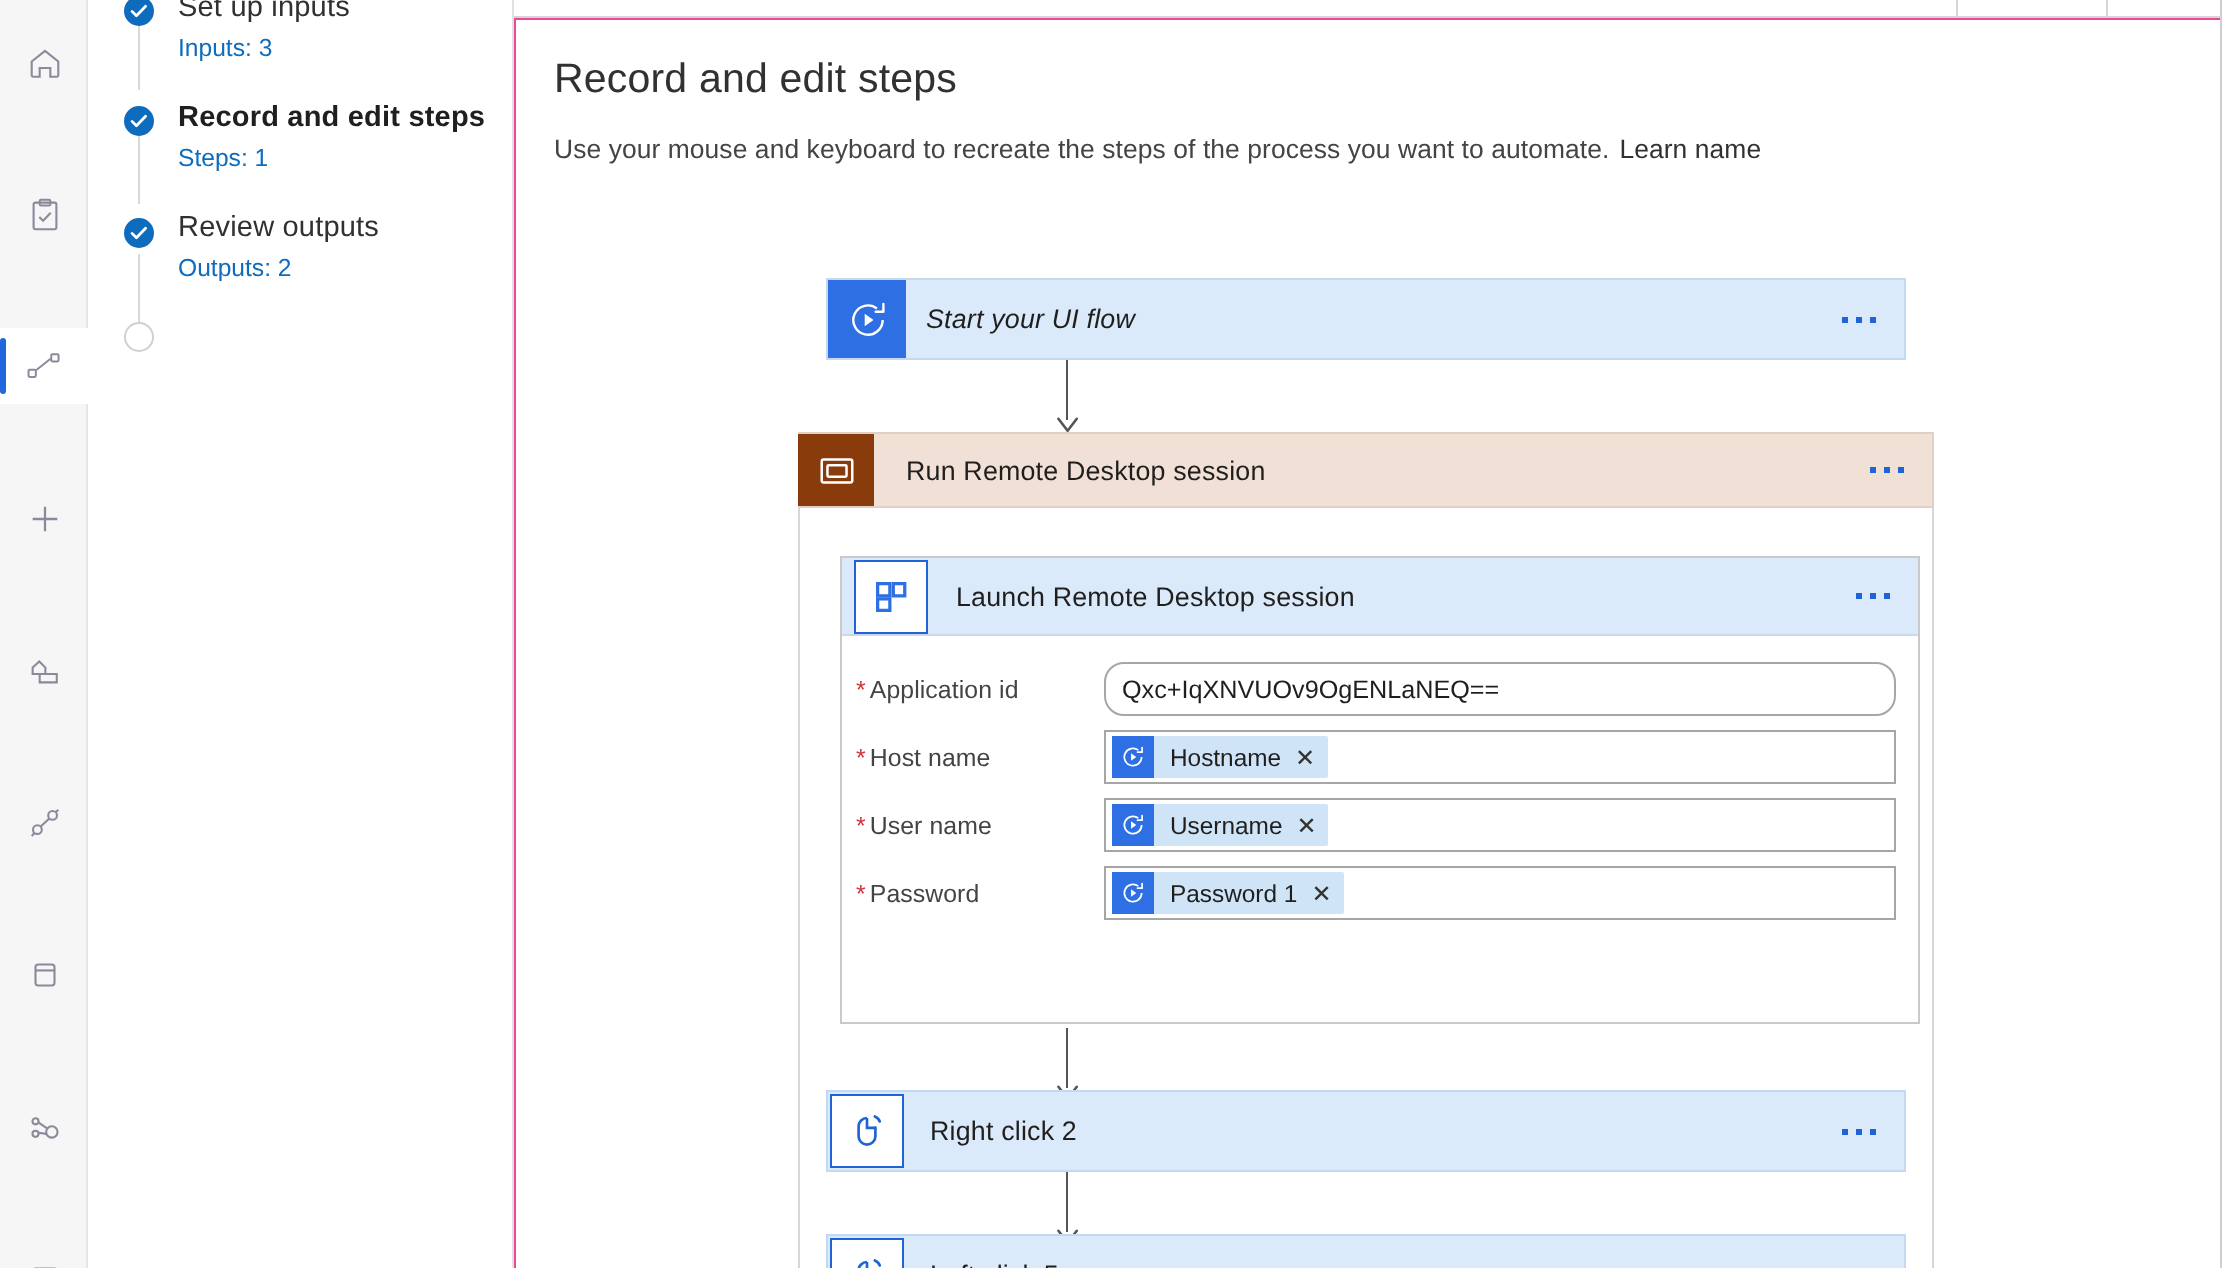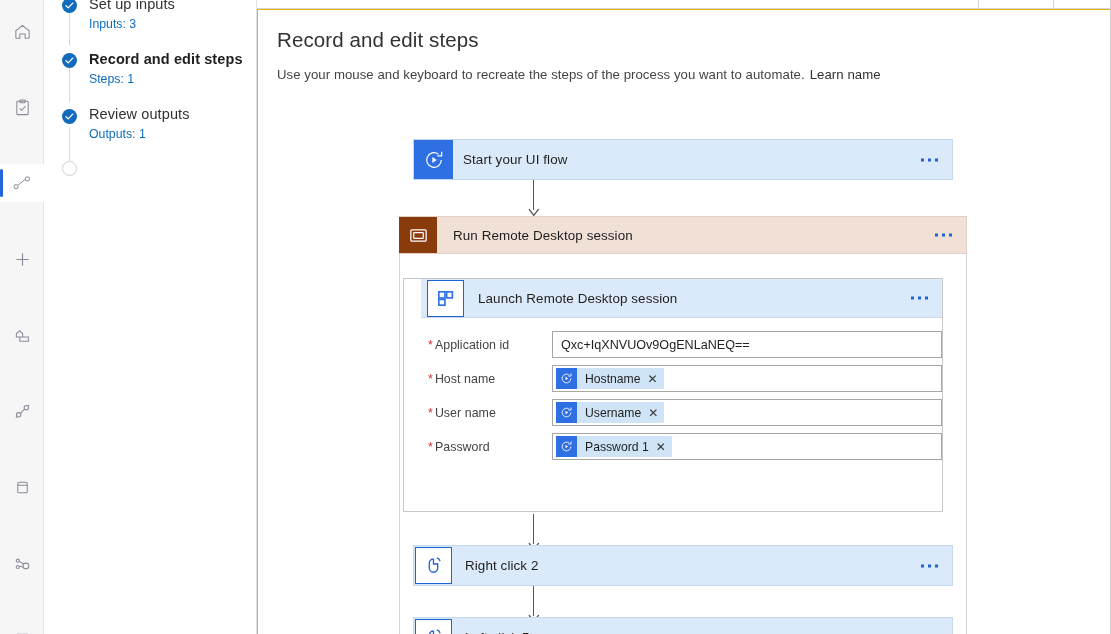--- a/index.html
+++ b/index.html
@@ -4,21 +4,21 @@
 <style>
   * { box-sizing: border-box; }
   html, body {
     margin: 0; padding: 0;
     width: 1111px; height: 634px;
     overflow: hidden;
     background: #ffffff;
     font-family: "Liberation Sans", sans-serif;
     -webkit-font-smoothing: antialiased;
   }
-  #app { position: relative; width: 1111px; height: 634px; background:#eab308; }
+  #app { position: relative; width: 1111px; height: 634px; background:#ec4899; }
 
   
   .rail {
     position: absolute; left: 0; top: 0; width: 44px; height: 634px;
     background: #f6f6f6;
     border-right: 1px solid #e6e6e6;
   }
   .rail-item {
     position: relative; width: 44px; height: 38px;
     display: flex; align-items: center; justify-content: center;
@@ -301,21 +301,21 @@
         <div class="step-sub">Steps: 1</div>
       </div>
 
       <div class="step" style="position:absolute; top:106px; left:0; right:0;">
         <span class="step-bullet done" style="top:3px">
           <svg width="11" height="11" viewBox="0 0 12 12" fill="none" stroke="#ffffff" stroke-width="1.5" stroke-linecap="round" stroke-linejoin="round">
             <path d="M2.2 6.2 4.6 8.6 9.6 3.4"></path>
           </svg>
         </span>
         <div class="step-title">Review outputs</div>
-        <div class="step-sub">Outputs: 1</div>
+        <div class="step-sub">Outputs: 2</div>
       </div>
 
       <div class="step" style="position:absolute; top:159px; left:0; right:0;">
         <span class="step-bullet todo" style="top:2px"></span>
       </div>
 
     </div>
   </div>
 
   <div class="top-strip">
@@ -326,21 +326,21 @@
 
   <div class="main">
 
     <div class="page-title">Record and edit steps</div>
     <div class="page-sub">
       <span>Use your mouse and keyboard to recreate the steps of the process you want to automate.</span><a class="learn" href="#">Learn name</a>
     </div>
 
     <div class="canvas">
 
-      <div class="card" style="left:155px; top:21px; width:540px; height:41px;">
+      <div class="card" style="left:155px; top:21px; width:540px; height:41px;font-style:italic;">
         <div class="card-icon blue">
           <svg width="22" height="22" viewBox="0 0 24 24" fill="none" stroke="#ffffff" stroke-width="1.3">
             <path d="M20 12a8 8 0 1 1-3.1-6.3"></path>
             <path d="M20.4 3.3v4.2h-4.2" stroke-linecap="round" stroke-linejoin="round"></path>
             <path d="M10.2 8.6 15 12l-4.8 3.4z" fill="#ffffff" stroke="none"></path>
           </svg>
         </div>
         <span class="card-title">Start your UI flow</span>
         <span class="ellipsis">
             <i></i>
@@ -366,21 +366,21 @@
         <span class="card-title" style="margin-left:16px;">Run Remote Desktop session</span>
         <span class="ellipsis">
             <i></i>
             <i></i>
             <i></i>
           </span>
       </div>
 
       <div class="scope" style="left:141px; top:136px; width:568px; height:390px;"></div>
 
-      <div class="action-card" style="left:145px; top:160px; width:540px; height:234px;padding-left:17px;">
+      <div class="action-card" style="left:162px; top:160px; width:540px; height:234px;">
 
         <div class="action-head">
           <div class="card-icon white" style="margin-left:6px;">
             <svg width="21" height="21" viewBox="0 0 22 22" fill="none" stroke="#2f6fe4" stroke-width="1.7">
               <rect x="4" y="4" width="6.4" height="6.4"></rect>
               <rect x="12.2" y="4" width="6" height="6.4"></rect>
               <rect x="4" y="12" width="6.4" height="6"></rect>
             </svg>
           </div>
           <span class="card-title" style="margin-left:14px;">Launch Remote Desktop session</span>
@@ -391,21 +391,21 @@
             </span>
         </div>
 
         <div class="form">
 
 
           <div class="field">
             <div class="field-label">
               <span class="req">*</span><span>Application id</span>
             </div>
-            <div class="field-input" style="width:396px;">
+            <div class="field-input" style="width:396px;border-radius:10px;">
               <span>Qxc+IqXNVUOv9OgENLaNEQ==</span>
             </div>
           </div>
 
           <div class="field">
             <div class="field-label">
               <span class="req">*</span><span>Host name</span>
             </div>
             <div class="field-input" style="width:396px; padding-left:2px;">
               <span class="token">

